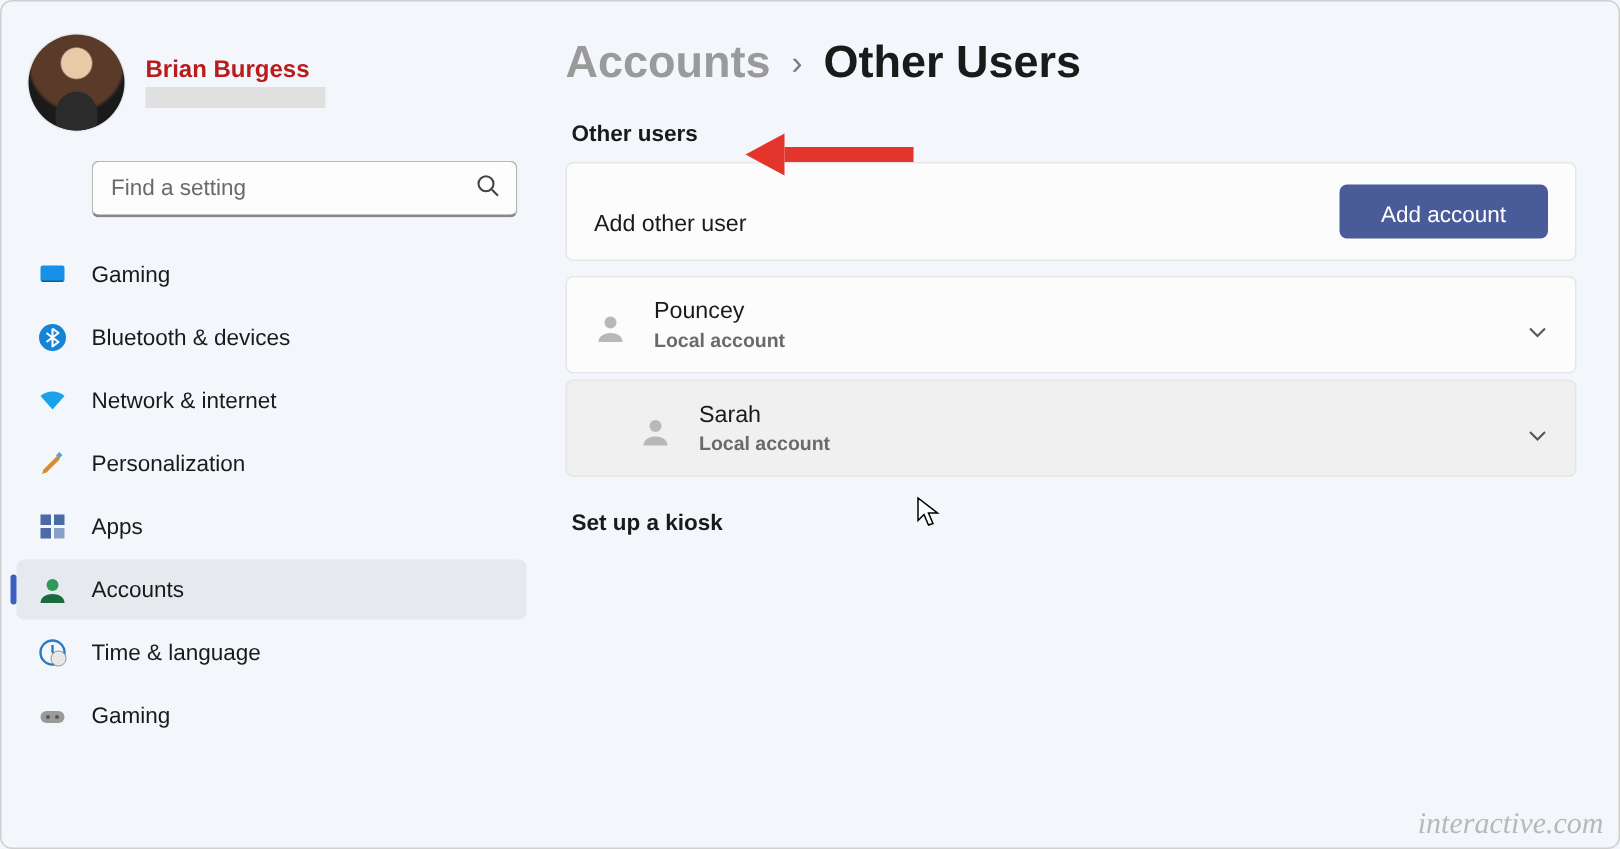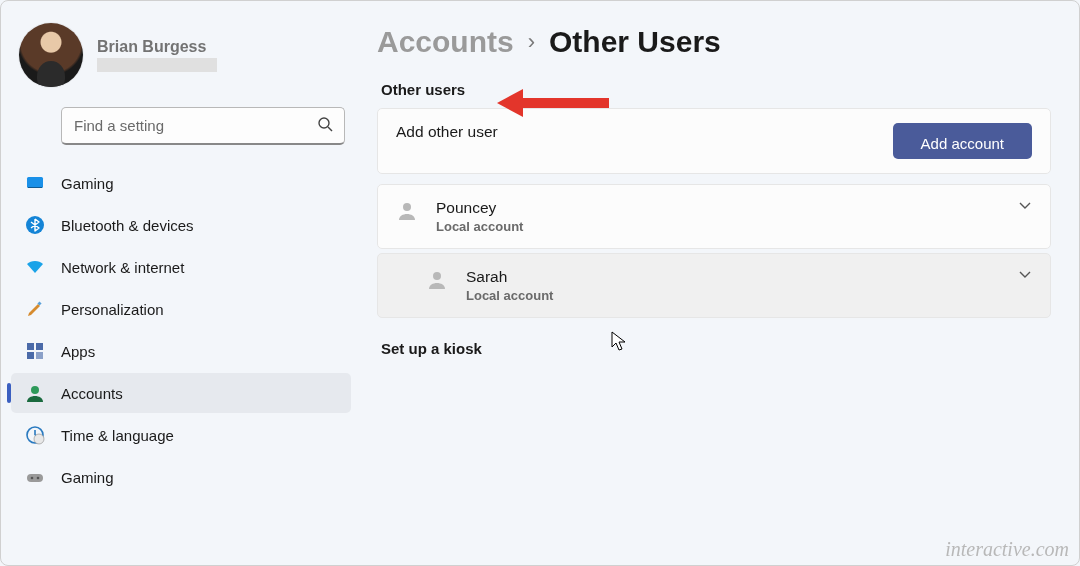--- a/index.html
+++ b/index.html
@@ -35,21 +35,21 @@
       flex-shrink: 0;
       box-shadow: 0 0 0 1px rgba(0,0,0,0.05);
       position: relative;
       overflow: hidden;
     }
     .avatar::after{
       content:"";
       position:absolute; left:18px; top:38px; width:28px; height:30px;
       background:#2b2b2b; border-radius:50% 50% 40% 40%;
     }
-    .profile-name { font-size: 16px; font-weight: 600; color: #737373; }
+    .profile-name { font-size: 16px; font-weight: 600; color: #b91c1c; }
     .profile-sub {
       width: 120px; height: 14px; background: #e0e0e0; margin-top: 2px;
     }
     .search-wrap {
       margin: 8px 6px 18px 6px;
       position: relative;
       padding-left: 44px;
     }
     .search {
       width: 100%;
@@ -104,21 +104,21 @@
     .section-label {
       font-size: 15px; font-weight: 600; color: #1a1a1a;
       margin: 0 0 10px 4px;
     }
     .card {
       background: #fcfcfc;
       border: 1px solid #e6e6e6;
       border-radius: 5px;
       padding: 14px 18px;
       display: flex;
-      align-items: flex-start;
+      align-items: flex-end;
       gap: 18px;
       margin-bottom: 4px;
     }
     .card + .card { margin-top: 2px; padding-left: 48px; }
     .card.hover { background: #f0f0f0; }
     .card .title-col { flex: 1; }
     .card-title { font-size: 15.5px; color: #1a1a1a; }
     .card-sub { font-size: 13px; color: #6a6a6a; margin-top: 2px; font-weight: bold; }
     .card-sub.wrap { max-width: 430px; line-height: 1.35; }
     .btn-primary {

